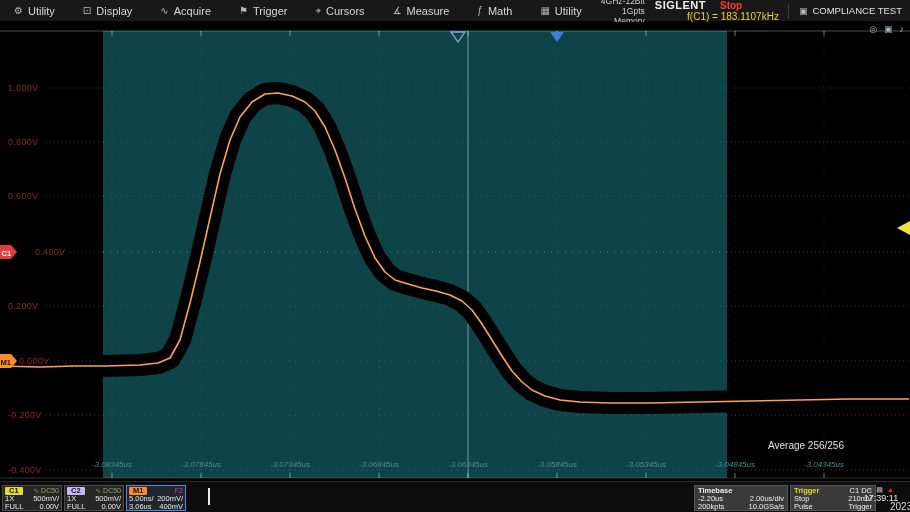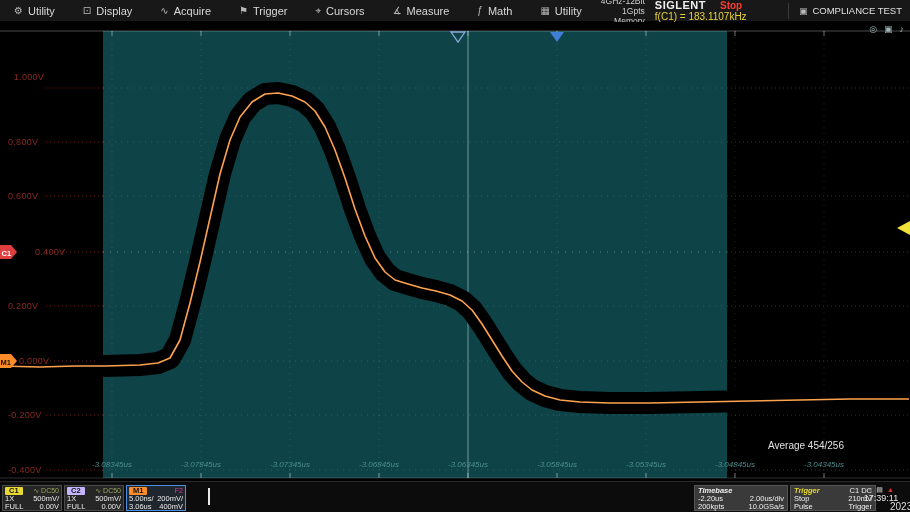--- a/index.html
+++ b/index.html
@@ -8,21 +8,21 @@
 
   
   .menubar { position:absolute; left:0; top:0; width:910px; height:22px;
     background:#181818; border-bottom:1px solid #000; display:flex; align-items:center; }
   .menu-items { display:flex; height:100%; align-items:center; }
   .menu-item { display:flex; align-items:center; gap:5px; padding:0 14px; height:100%;
     color:#d8d8d8; font-size:11px; cursor:default; }
   .menu-item .mi-icon { font-size:10px; color:#b8b8b8; }
   .status-cluster { margin-left:auto; display:flex; align-items:center; height:100%; }
   .specs { text-align:right; color:#cfcfcf; font-size:8.5px; line-height:10px; padding-right:10px; }
-  .brandblock { width:150px; padding-right:9px; }
+  .brandblock { width:150px; padding-right:9px;text-align:right; }
   .brandrow { display:flex; gap:14px; align-items:center; }
   .brand { color:#f0f0f0; font-weight:bold; font-size:11px; letter-spacing:.5px; }
   .acqstate { color:#ff3b30; font-size:10px; font-weight:bold; }
   .freq { color:#e8d23a; font-size:10px; white-space:nowrap; }
   .compliance { display:flex; align-items:center; gap:5px; border-left:1px solid #3a3a3a;
     padding:0 8px 0 10px; height:16px; color:#e0e0e0; font-size:9.5px; white-space:nowrap; }
   .compliance .mi-icon { color:#bbb; font-size:9px; }
 
   
   .plot { position:absolute; left:0; top:22px; width:910px; height:459px; background:#000; }
@@ -40,21 +40,21 @@
   .chbox { position:absolute; top:3px; width:60px; height:26px; background:#262626;
     border:1px solid #4a4a4a; font-size:7.5px; color:#e8e8e8; padding:1px 2px; }
   .chbox.selected { border:1px solid #4a90e2; background:#20262e; }
   .chrow { display:flex; justify-content:space-between; line-height:8px; height:8px; align-items:center; }
   .chip { display:inline-block; padding:0 4px; font-weight:bold; font-size:7.5px;
     color:#111; border-radius:1px; line-height:8px; }
   .hdr-right { font-size:7px; }
   .infobox { position:absolute; top:3px; height:26px; background:#3a3a3a;
     border:1px solid #555; font-size:7.5px; color:#eee; padding:1px 3px; }
   .ibrow { display:flex; justify-content:space-between; line-height:8px; height:8px; align-items:center; }
-  .ib-title { font-weight:bold;font-style:italic; }
+  .ib-title { font-weight:bold; }
   .clockbox { position:absolute; right:2px; top:3px; width:54px; height:26px;
     text-align:center; color:#e8e8e8; }
   .clk-icons { display:flex; justify-content:center; gap:4px; font-size:7px; height:9px; align-items:center; }
   .clk-time { font-size:9px; line-height:9px; }
   .clk-date { font-size:10px; line-height:8px; color:#ddd;margin-left:36px; }
   .caret { position:absolute; left:208px; top:6px; width:2px; height:17px; background:#e8e8e8; }
 </style>
 </head>
 <body>
 
@@ -196,40 +196,40 @@
       <polygon points="0,332 11,332 17,339 11,346 0,346" fill="#ff8c2a"></polygon>
       <text x="0.5" y="342.5" font-size="7.5" font-weight="bold" fill="#201000">M1</text>
     </g>
 
     <polygon points="910,199 897,206 910,213" fill="#f0e13a"></polygon>
 
     <polygon points="451,10 465,10 458,20" fill="none" stroke="#8fa8d8" stroke-width="1.3"></polygon>
     <polygon points="550,10 564,10 557,20" fill="#3f7fd9"></polygon>
   </svg>
 
-  <div class="ylab" style="left:8px;  top:50px;text-align:center;">1.000V</div>
+  <div class="ylab" style="left:8px;  top:61px;">1.000V</div>
   <div class="ylab" style="left:8px;  top:115px;">0.800V</div>
   <div class="ylab" style="left:8px;  top:169px;">0.600V</div>
   <div class="ylab" style="left:19px; top:225px;margin-left:16px;">0.400V</div>
   <div class="ylab" style="left:8px;  top:279px;">0.200V</div>
   <div class="ylab" style="left:19px; top:334px;">0.000V</div>
   <div class="ylab" style="left:8px;  top:388px;">-0.200V</div>
   <div class="ylab" style="left:8px;  top:443px;">-0.400V</div>
 
   <div class="xlab" style="left:80px;  top:438px;">-3.08345us</div>
   <div class="xlab" style="left:169px; top:438px;">-3.07845us</div>
   <div class="xlab" style="left:258px; top:438px;">-3.07345us</div>
   <div class="xlab" style="left:347px; top:438px;">-3.06845us</div>
   <div class="xlab" style="left:436px; top:438px;">-3.06345us</div>
   <div class="xlab" style="left:525px; top:438px;">-3.05845us</div>
   <div class="xlab" style="left:614px; top:438px;">-3.05345us</div>
   <div class="xlab" style="left:703px; top:438px;">-3.04845us</div>
   <div class="xlab" style="left:792px; top:438px;">-3.04345us</div>
 
-  <div class="avg">Average 454/256</div>
+  <div class="avg">Average 256/256</div>
 
   <div class="corner-icons">
     <span>◎</span>
     <span>▣</span>
     <span>♪</span>
   </div>
 </div>
 
 <div class="bottombar">
 

